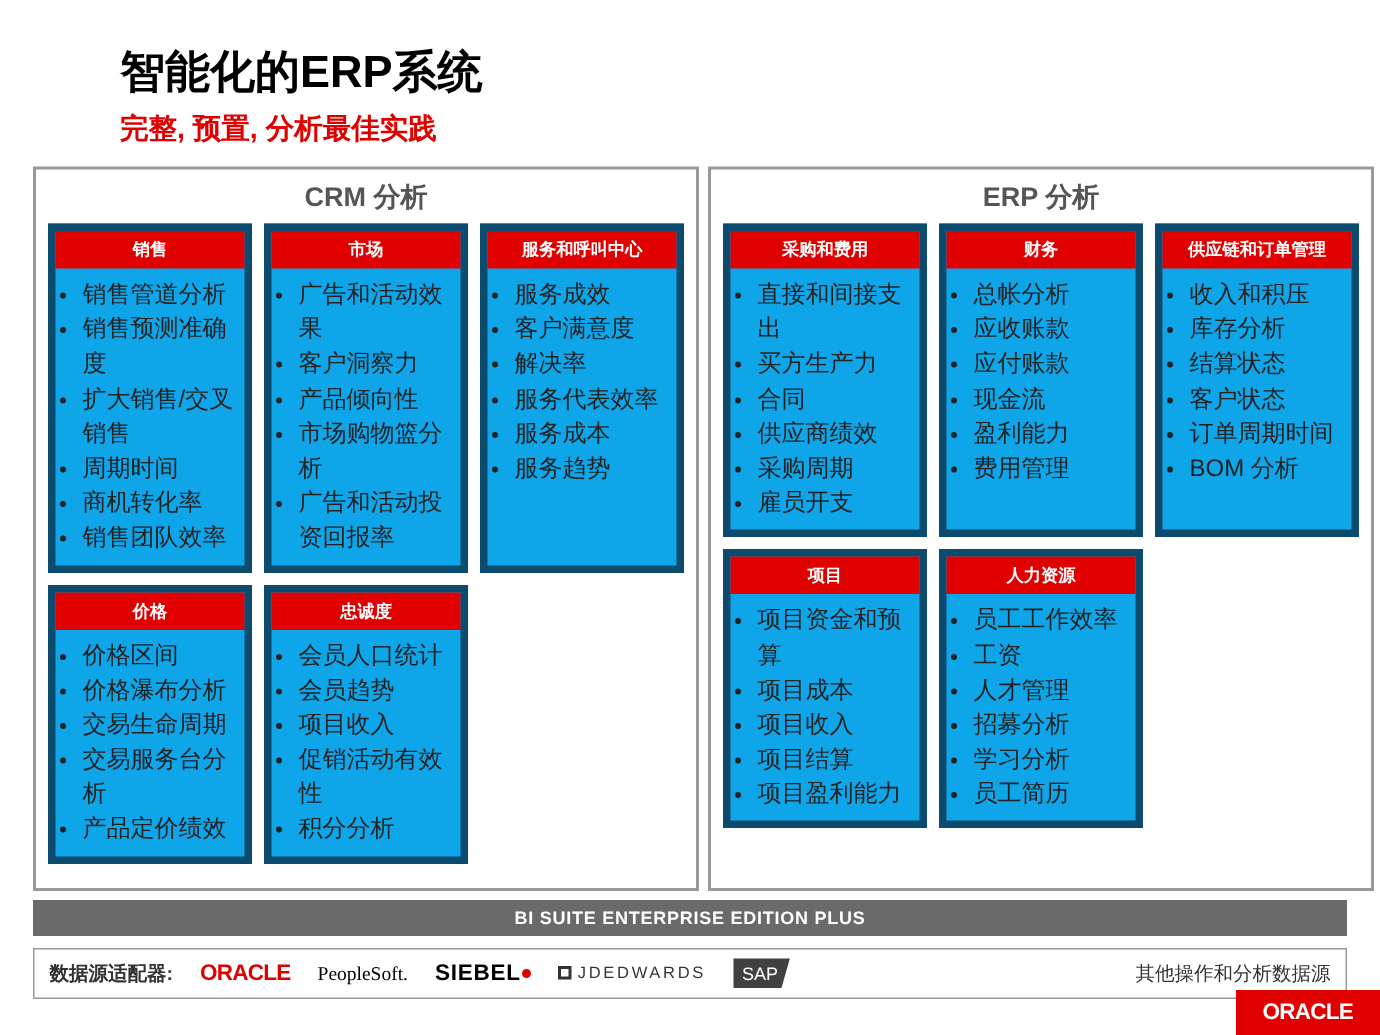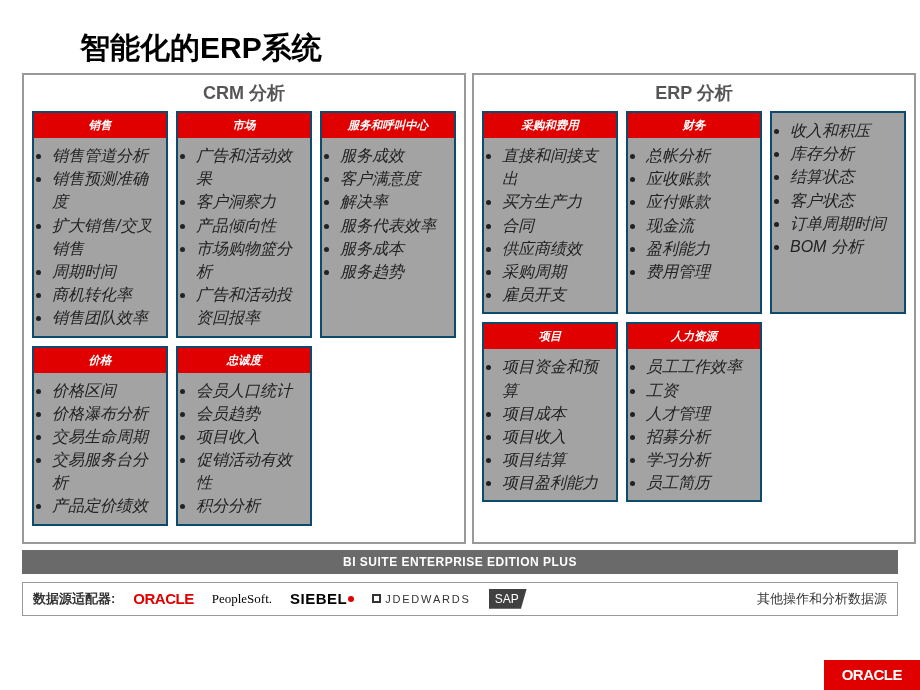--- a/index.html
+++ b/index.html
@@ -47,25 +47,24 @@
     padding: 4px 0 6px 0;
   }
   .row {
     display: flex;
     gap: 8px;
     margin-bottom: 8px;
   }
   .row-center {
   }
   .card {
-    border: 2px solid #0c4a6e;
-    background: #a3a3a3;
+    border: 5px solid #0c4a6e;
+    background: #0ea5e9;
     width: 136px;
     min-height: 100px;
-    font-style: italic;
   }
   .card-hdr {
     background: #e00000;
     color: #fff;
     text-align: center;
     font-size: 11.5px;
     font-weight: bold;
     padding: 5px 2px;
   }
   .card-body {
@@ -174,20 +173,21 @@
     border-radius:50%;
     vertical-align: text-top;
     margin-left:1px;
   }
 </style>
 </head>
 <body>
 
 <div class="slide">
   <div class="title">智能化的ERP系统</div>
+  <div class="subtitle">完整, 预置, 分析最佳实践</div>
 
   <div class="main-panels">
 
     <div class="panel">
       <div class="panel-title">CRM 分析</div>
       <div class="row">
         <div class="card">
           <div class="card-hdr">销售</div>
           <ul class="card-body">
             <li>销售管道分析</li>
@@ -263,20 +263,21 @@
           <ul class="card-body">
             <li>总帐分析</li>
             <li>应收账款</li>
             <li>应付账款</li>
             <li>现金流</li>
             <li>盈利能力</li>
             <li>费用管理</li>
           </ul>
         </div>
         <div class="card">
+          <div class="card-hdr">供应链和订单管理</div>
           <ul class="card-body">
             <li>收入和积压</li>
             <li>库存分析</li>
             <li>结算状态</li>
             <li>客户状态</li>
             <li>订单周期时间</li>
             <li>BOM 分析</li>
           </ul>
         </div>
       </div>

